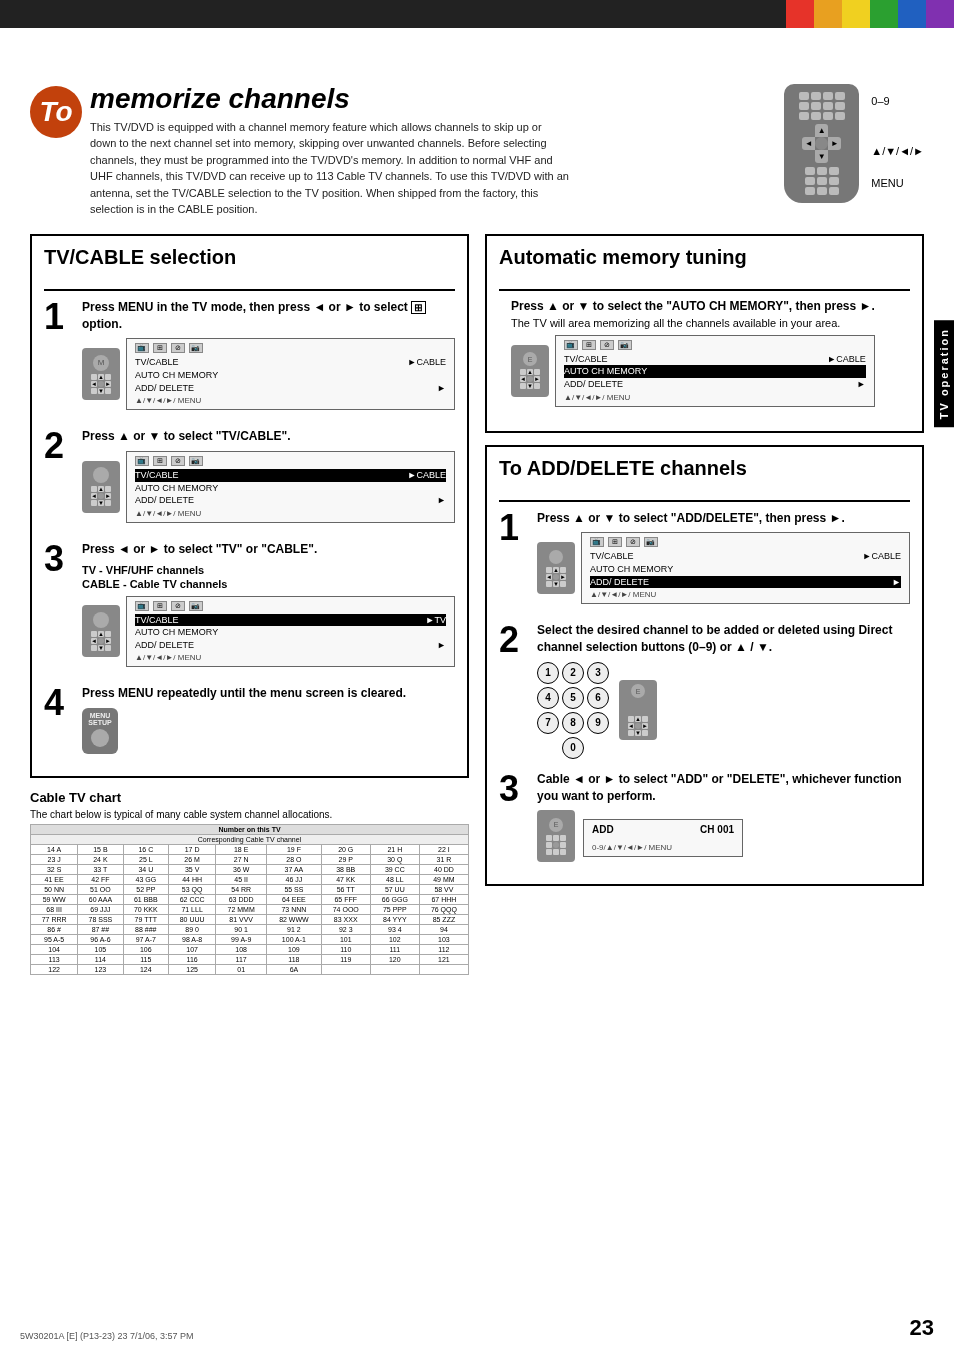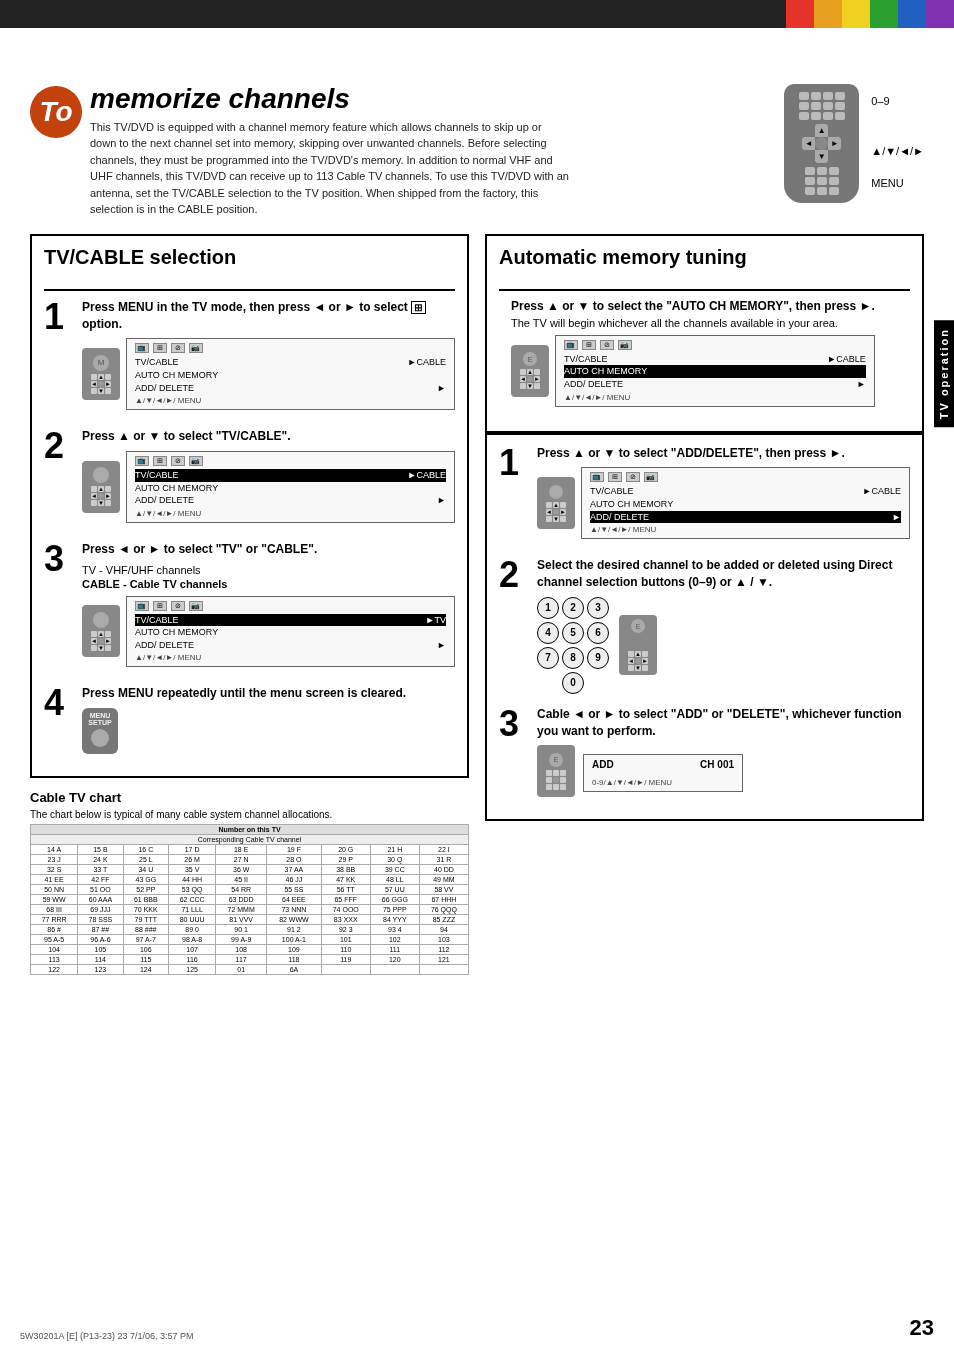--- a/index.html
+++ b/index.html
@@ -226,20 +226,21 @@
     }
     .channel-table th {
       background: #ddd;
       font-weight: bold;
     }
 
     
     .auto-memory-section {
       border: 2px solid #000;
       padding: 10px 12px;
+      margin-bottom: 12px;
     }
     .add-delete-section {
       border: 2px solid #000;
       padding: 10px 12px;
     }
     .num-btn {
       width: 22px;
       height: 22px;
       border-radius: 50%;
       border: 1px solid #000;
@@ -482,21 +483,21 @@
                 <div class="screen-nav">▲/▼/◄/►/ MENU</div>
               </div>
             </div>
           </div>
         </div>
 
         <div class="step">
           <div class="step-number">3</div>
           <div class="step-content">
             <div class="step-instruction">Press ◄ or ► to select "TV" or "CABLE".</div>
-            <div style="font-size:11px;font-weight:normal;margin-bottom:2px;">TV - VHF/UHF channels</div>
+            <div style="font-size:11px;font-weight:bold;margin-bottom:2px;">TV - VHF/UHF channels</div>
             <div style="font-size:11px;font-weight:bold;margin-bottom:4px;">CABLE - Cable TV channels</div>
             <div class="menu-mock">
               <div class="remote-small">
                 <div style="width:16px;height:16px;background:#aaa;border-radius:50%;margin-bottom:3px;"></div>
                 <div class="remote-small-dpad">
                   <span></span>
                     <span style="background:#ccc;border-radius:1px;font-size:6px;display:flex;align-items:center;justify-content:center;">▲</span>
                     <span></span>
                   <span style="background:#ccc;border-radius:1px;font-size:6px;display:flex;align-items:center;justify-content:center;">◄</span>
                     <span class="center" style="background:#999;border-radius:50%;"></span>
@@ -706,21 +707,21 @@
     </div>
 
     <div class="col-right">
 
       <div class="auto-memory-section">
         <div class="section-header">Automatic memory tuning</div>
         <div style="display:flex;align-items:flex-start;gap:6px;margin-bottom:8px;">
           <div style="font-size:36px;font-weight:bold;line-height:1;margin-right:6px;"></div>
           <div>
             <div style="font-size:12px;font-weight:bold;margin-bottom:4px;">Press ▲ or ▼ to select the "AUTO CH MEMORY", then press ►.</div>
-            <div style="font-size:11px;margin-bottom:6px;">The TV will begin whichever all the channels available in your area.</div>
+            <div style="font-size:11px;margin-bottom:6px;">The TV will area memorizing all the channels available in your area.</div>
             <div class="menu-mock">
               <div class="remote-small">
                 <div style="width:14px;height:14px;background:#aaa;border-radius:50%;margin-bottom:3px;font-size:7px;display:flex;align-items:center;justify-content:center;color:#555;">E</div>
                 <div class="remote-small-dpad">
                   <span></span>
                     <span style="background:#ccc;border-radius:1px;font-size:6px;display:flex;align-items:center;justify-content:center;">▲</span>
                     <span></span>
                   <span style="background:#ccc;border-radius:1px;font-size:6px;display:flex;align-items:center;justify-content:center;">◄</span>
                     <span style="background:#999;border-radius:50%;"></span>
                     <span style="background:#ccc;border-radius:1px;font-size:6px;display:flex;align-items:center;justify-content:center;">►</span>
@@ -748,20 +749,21 @@
                     <span>►</span>
                   </div>
                 <div class="screen-nav">▲/▼/◄/►/ MENU</div>
               </div>
             </div>
           </div>
         </div>
       </div>
 
       <div class="add-delete-section">
+        <div class="section-header">To ADD/DELETE channels</div>
 
         <div class="step">
           <div class="step-number">1</div>
           <div class="step-content">
             <div class="step-instruction">Press ▲ or ▼ to select "ADD/DELETE", then press ►.</div>
             <div class="menu-mock">
               <div class="remote-small">
                 <div style="width:14px;height:14px;background:#aaa;border-radius:50%;margin-bottom:3px;"></div>
                 <div class="remote-small-dpad">
                   <span></span>

